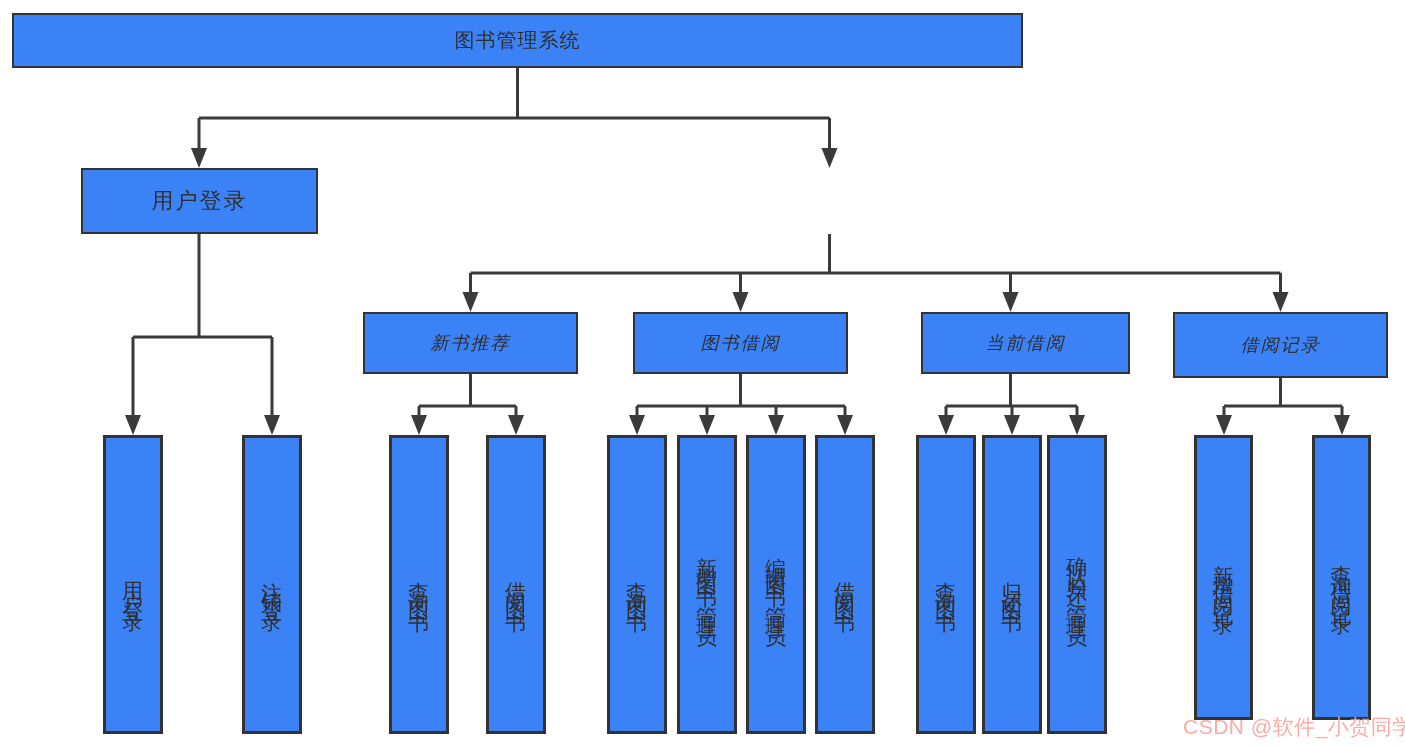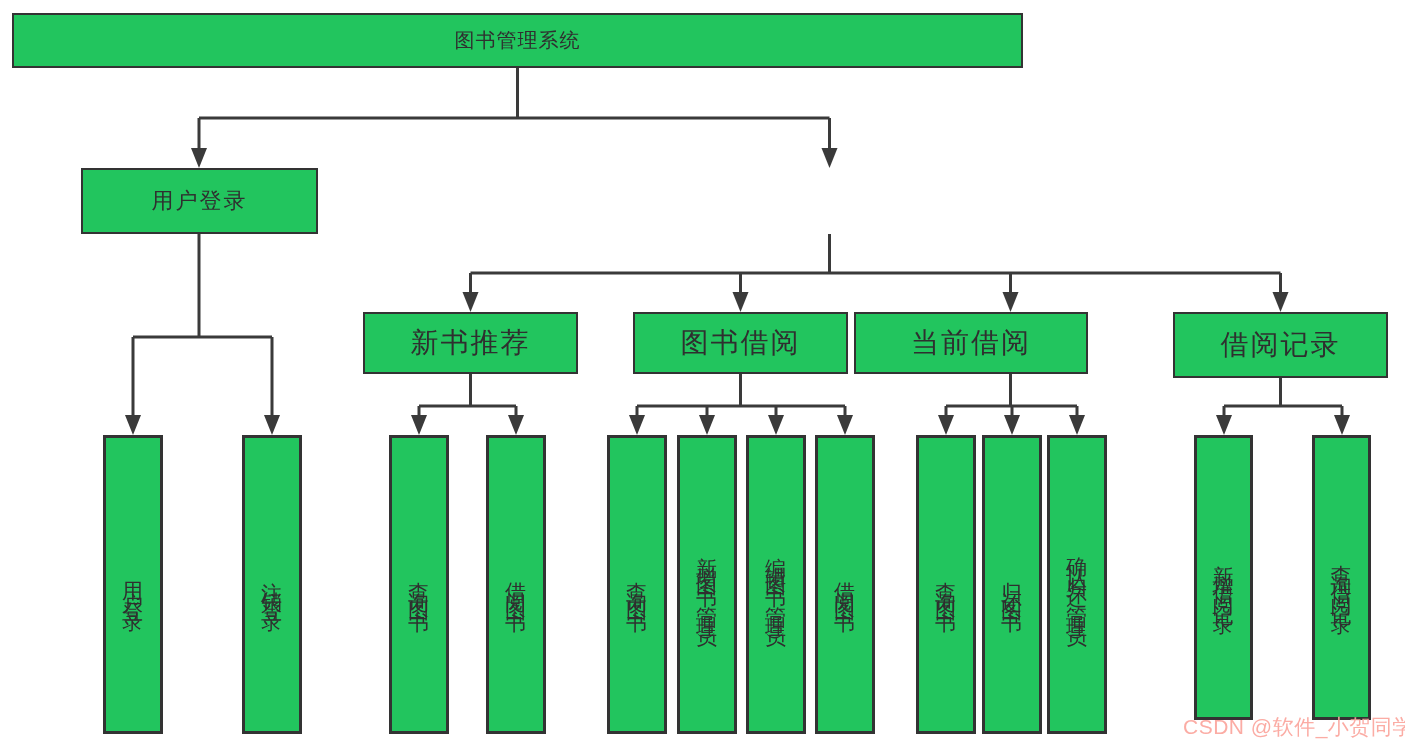--- a/index.html
+++ b/index.html
@@ -30,30 +30,30 @@
     stroke-width: 3;
     fill: none;
   }
   .connectors polygon {
     fill: var(--line);
     stroke: none;
   }
   .box {
     position: absolute;
     box-sizing: border-box;
-    background: #22c55e;
+    background: #3b82f6;
     border: 2.5px solid var(--border);
     display: flex;
     align-items: center;
     justify-content: center;
     text-align: right;
   }
   .box-root { border-width: 2px; font-size: 20px; letter-spacing: 1px; }
   .box-branch { font-size: 22px; letter-spacing: 2px; }
-  .box-group { font-size: 28px; letter-spacing: 2px; }
+  .box-group { font-size: 18px; letter-spacing: 2px; font-style: italic; }
   .box-leaf { border-width: 3px; }
   .box-leaf .vtext {
     writing-mode: vertical-lr;
     text-orientation: mixed;
     font-size: 21px;
     letter-spacing: 10px;
     line-height: 1;
     white-space: nowrap;
   }
   .watermark {
@@ -116,21 +116,21 @@
   <div class="box box-branch" style="left:81px; top:168px; width:237px; height:66px;">
     <span>用户登录</span>
   </div>
 
   <div class="box box-group" style="left:363px; top:312px; width:215px; height:62px;">
     <span>新书推荐</span>
   </div>
   <div class="box box-group" style="left:633px; top:312px; width:215px; height:62px;">
     <span>图书借阅</span>
   </div>
-  <div class="box box-group" style="left:854px; top:312px; width:234px; height:62px;">
+  <div class="box box-group" style="left:921px; top:312px; width:209px; height:62px;">
     <span>当前借阅</span>
   </div>
   <div class="box box-group" style="left:1173px; top:312px; width:215px; height:66px;">
     <span>借阅记录</span>
   </div>
 
   <div class="box box-leaf" style="left:103px; top:435px; width:60px; height:299px;">
     <span class="vtext">用户登录</span>
   </div>
   <div class="box box-leaf" style="left:242px; top:435px; width:60px; height:299px;">

